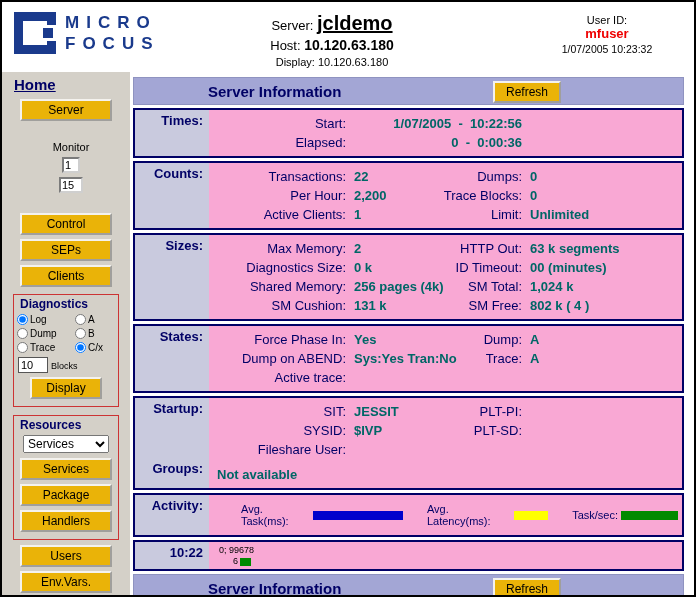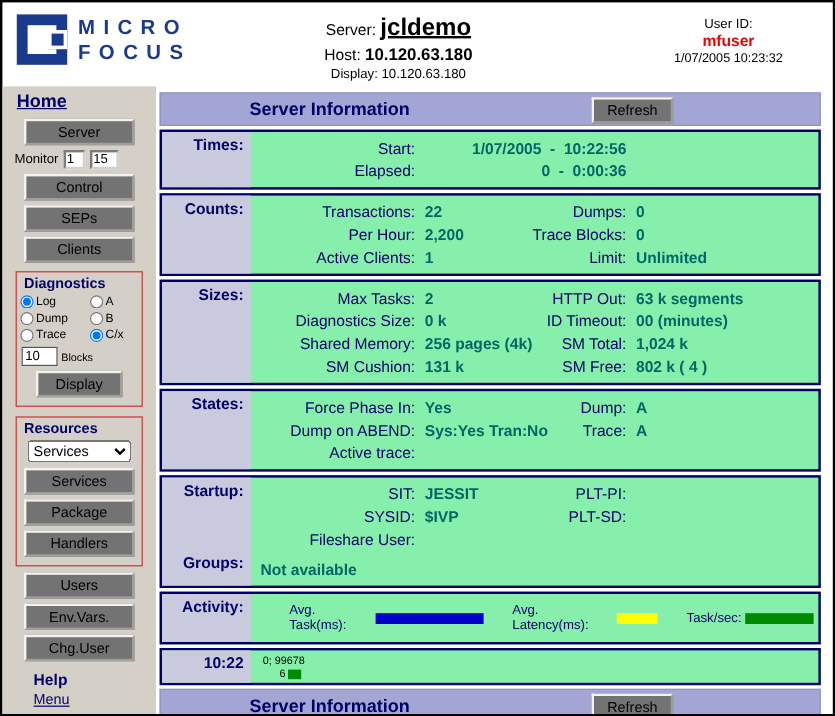--- a/index.html
+++ b/index.html
@@ -39,25 +39,25 @@
   .body-row { flex: 1; display: flex; align-items: stretch; }
 
   
   .sidebar { width: 128px; flex: 0 0 auto; background: #d4d0c8; padding-top: 2px;
              display: flex; flex-direction: column; align-items: center; }
   .home-row { width: 100%; padding-left: 12px; margin: 2px 0 3px; }
   .home-link { font-size: 15px; font-weight: bold; color: #000066; text-decoration: underline; cursor: pointer; }
   .btn {
     font-family: "Liberation Sans", sans-serif;
     font-size: 12px; color: #000;
-    background: #737373; border: 2px outset #f4f2ee;
+    background: #eab308; border: 2px outset #f4f2ee;
     width: 92px; padding: 2px 0; margin: 2px 0; cursor: pointer;
   }
-  .monitor-row { width: 100%; padding-left: 10px; margin: 2px 0; display: flex; align-items: center; gap: 4px;
-                 font-size: 11px; color: #000; }
+  .monitor-row { width: 100%; padding-left: 10px; margin: 18px 0; display: flex; align-items: center; gap: 4px;
+                 font-size: 11px; color: #000; flex-direction: column; }
   .mon-input { width: 18px; font-size: 11px; border: 2px inset #cfcfcf; padding: 0 1px;
                font-family: "Liberation Sans", sans-serif; }
   .mon-input2 { width: 24px; }
   .redbox { width: 106px; border: 1px solid #cc3333; margin: 5px 0 3px; padding: 2px 3px 5px;
             display: flex; flex-direction: column; align-items: center; }
   .redbox-title { align-self: flex-start; font-size: 12px; font-weight: bold; color: #000066; margin: 0 0 2px 3px; }
   .radio-grid { width: 100%; display: grid; grid-template-columns: 58px 38px; row-gap: 1px; }
   .radio-item { display: flex; align-items: center; font-size: 10px; color: #000; }
   .radio-item input { margin: 1px 2px 1px 0; width: 11px; height: 11px; }
   .blocks-row { width: 100%; display: flex; align-items: flex-end; gap: 3px; margin: 3px 0 2px 2px; }
@@ -70,21 +70,21 @@
   .help-label { font-size: 13px; font-weight: bold; color: #000066; }
   .menu-link { font-size: 12px; color: #000066; text-decoration: underline; cursor: pointer; }
 
   
   .main { flex: 1; padding: 2px 10px 0 3px; }
   .hbar { position: relative; height: 28px; background: #a3a6d5; border: 1px solid #8f93c0;
           display: flex; align-items: center; margin-top: 3px; }
   .hbar-title { position: absolute; left: 74px; font-size: 15px; font-weight: bold; color: #000066; }
   .refresh-btn { position: absolute; right: 122px; top: 3px; width: 68px; margin: 0; }
 
-  .section { display: flex; border: 2px solid #000066; margin-top: 3px; background: #86efac; }
+  .section { display: flex; border: 2px solid #000066; margin-top: 3px; background: #f9a8d4; }
   .sec-label { width: 74px; flex: 0 0 auto; background: #c9cade; color: #000066; font-weight: bold;
                font-size: 13px; text-align: right; padding: 3px 6px 0 0; line-height: 16px; }
   .sec-body { flex: 1; padding: 4px 4px 4px 0; }
 
   .prow, .trow { display: grid; grid-template-columns: 137px 176px 1fr; font-size: 13px; line-height: 19px; }
   .pl  { text-align: right; color: #000066; }
   .pmid { display: flex; justify-content: space-between; }
   .pv  { color: #006666; padding-left: 8px; white-space: pre; font-weight: bold; }
   .pl2 { color: #000066; }
   .pv2 { color: #006666; padding-left: 8px; white-space: pre; font-weight: bold; }
@@ -268,21 +268,21 @@
               </span>
             <span class="pv2">Unlimited</span>
           </div>
         </div>
       </div>
 
       <div class="section">
         <div class="sec-label">Sizes:</div>
         <div class="sec-body">
           <div class="prow">
-            <span class="pl">Max Tasks:</span>
+            <span class="pl">Max Memory:</span>
             <span class="pmid">
                 <span class="pv">2</span>
                 <span class="pl2">HTTP Out:</span>
               </span>
             <span class="pv2">63 k segments</span>
           </div>
           <div class="prow">
             <span class="pl">Diagnostics Size:</span>
             <span class="pmid">
                 <span class="pv">0 k</span>

